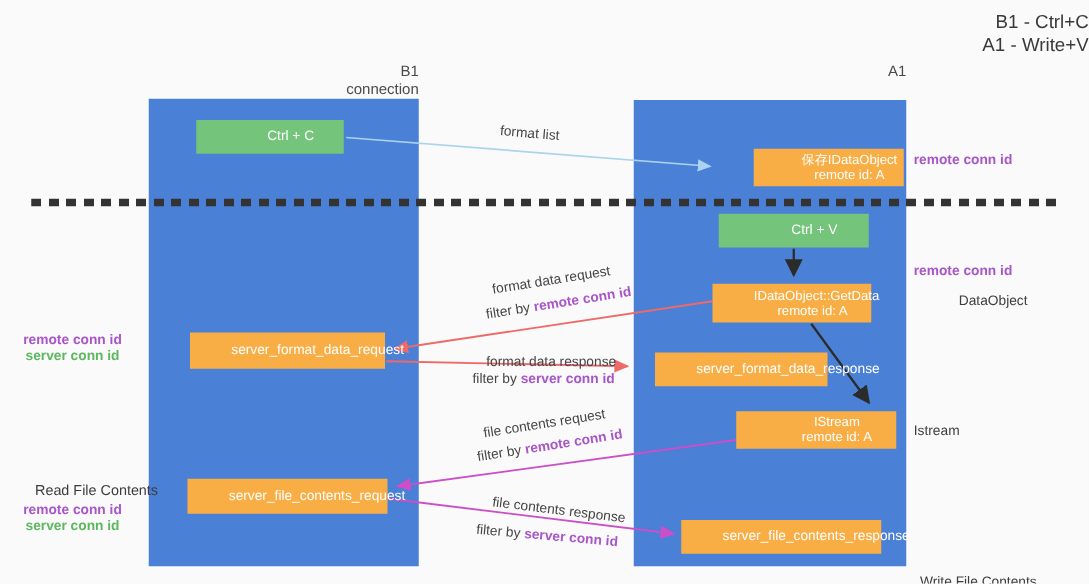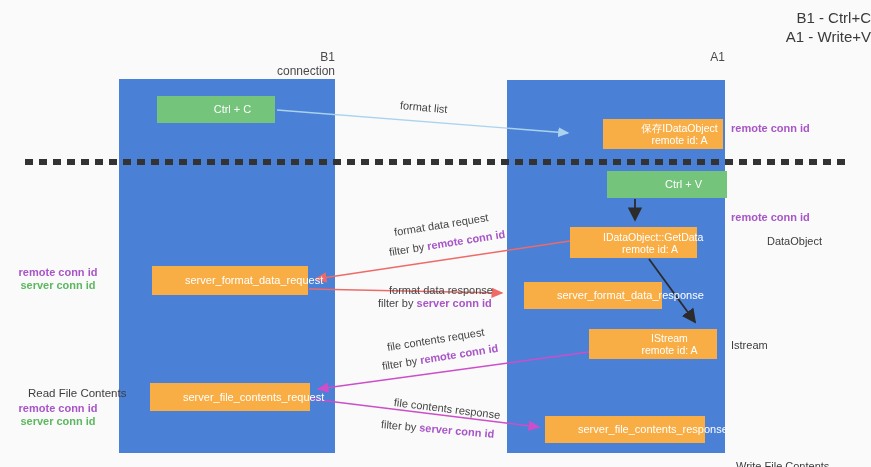--- a/index.html
+++ b/index.html
@@ -88,21 +88,21 @@
 
   <div class="node green" style="left:157px;top:96px;width:118px;height:27px;">
     <span>Ctrl + C</span>
   </div>
 
   <div class="node orange" style="left:575px;top:119px;width:120px;height:30px;font-size:10.5px;line-height:12px;margin-left:28px;">
     <span>保存IDataObject</span>
     <span>remote id: A</span>
   </div>
 
-  <div class="node green" style="left:575px;top:171px;width:120px;height:27px;margin-left:32px;">
+  <div class="node green" style="left:575px;top:171px;width:120px;height:27px;">
     <span>Ctrl + V</span>
   </div>
 
   <div class="node orange" style="left:570px;top:227px;width:127px;height:31px;font-size:10.5px;line-height:12px;">
     <span>IDataObject::GetData</span>
     <span>remote id: A</span>
   </div>
 
   <div class="node orange" style="left:152px;top:266px;width:156px;height:29px;">
     <span>server_format_data_request</span>

